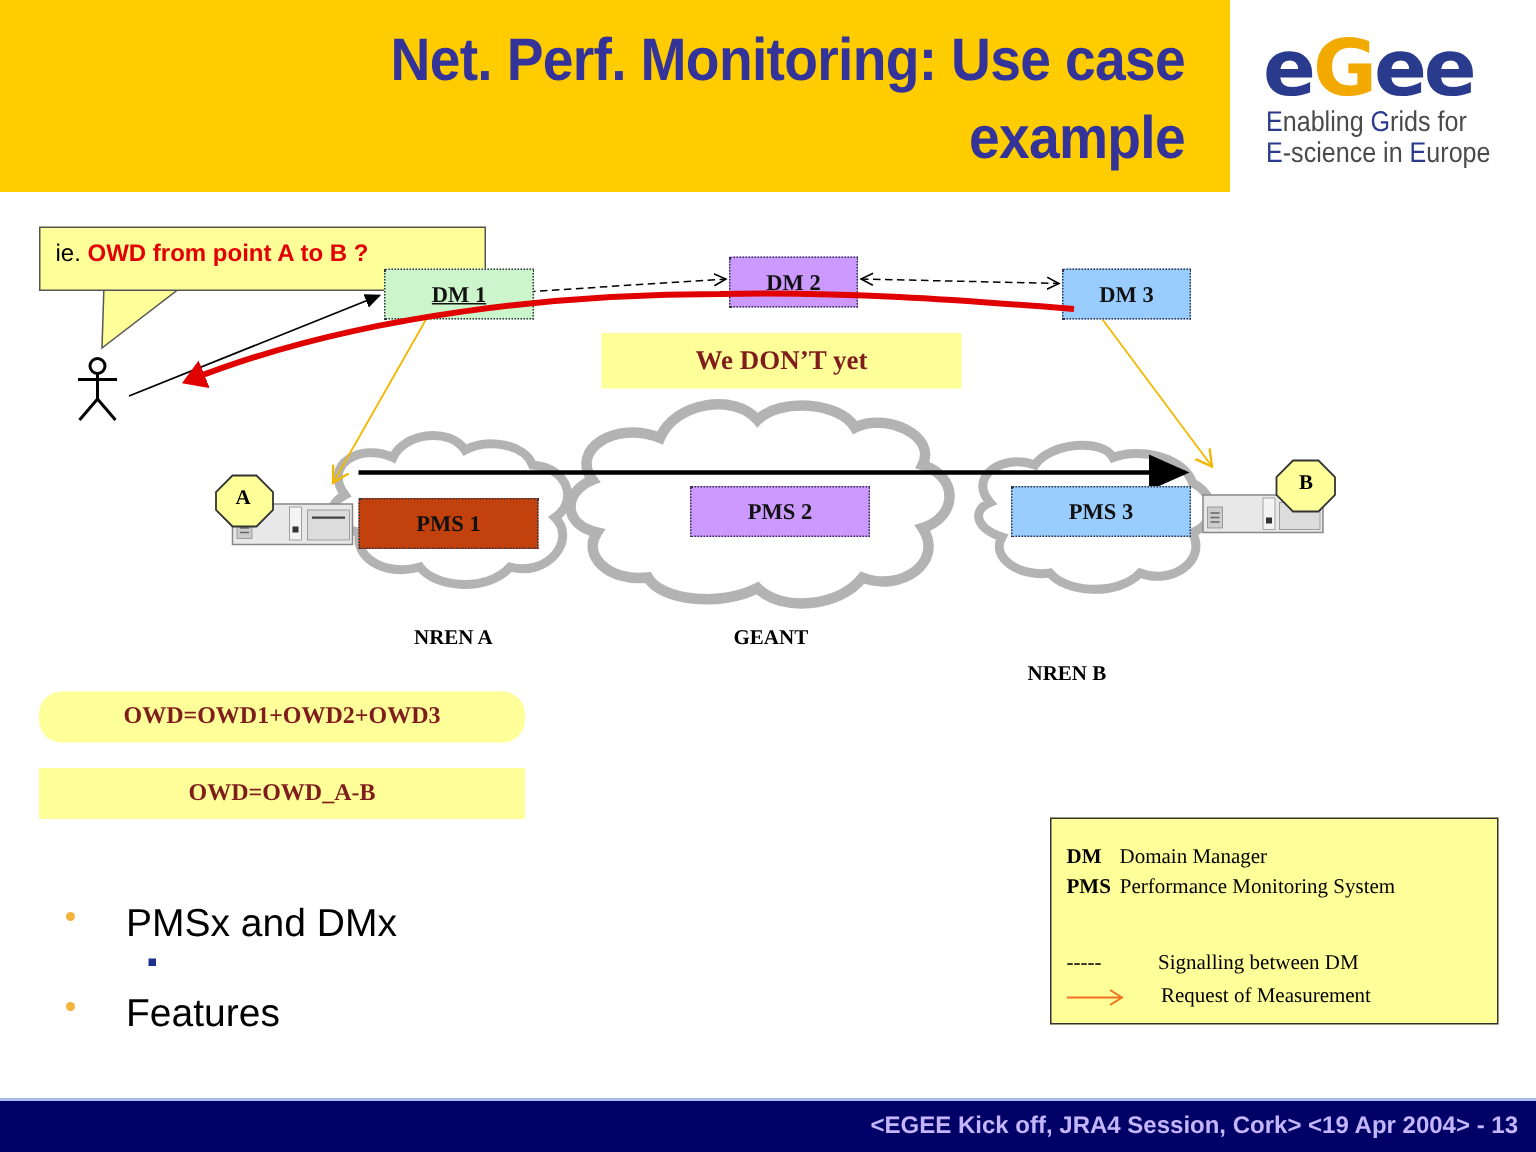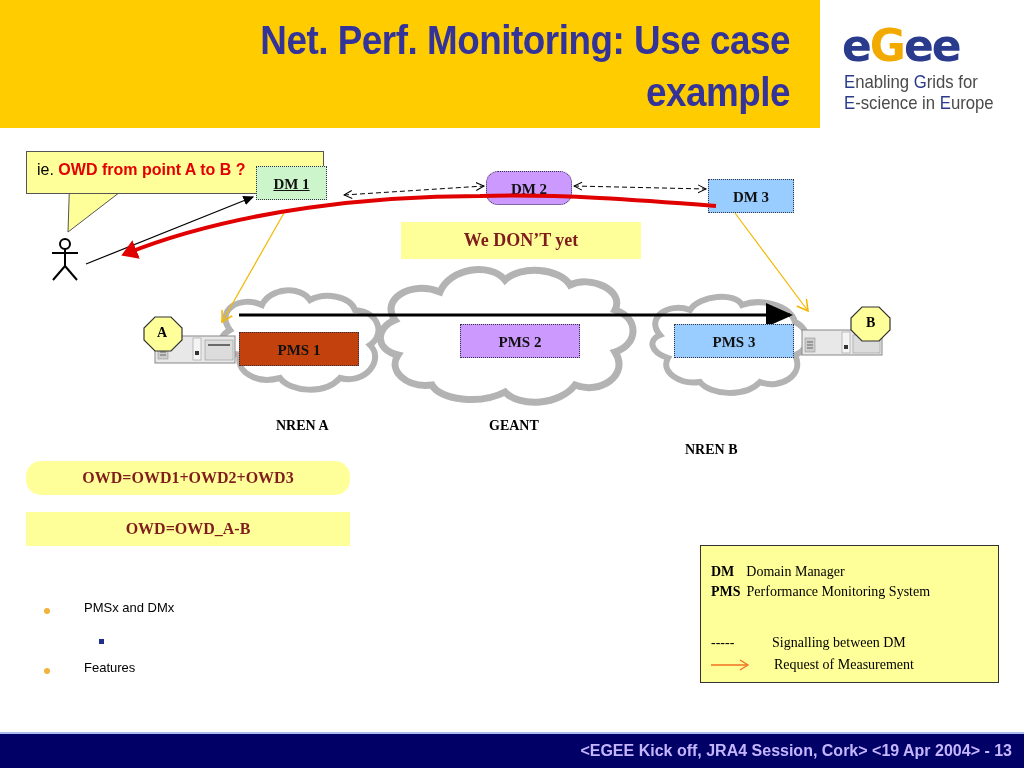--- a/index.html
+++ b/index.html
@@ -1,30 +1,30 @@
 <!DOCTYPE html>
 <html><head>
 <meta charset="utf-8">
 <style>
   html, body { margin:0; padding:0; }
   body { width:1024px; height:768px; position:relative; overflow:hidden; background:#ffffff; font-family:"Liberation Sans", sans-serif; }
   .header { position:absolute; left:0; top:0; width:820px; height:128px; background:#ffcc00; }
   .title { position:absolute; right:30px; top:14px; width:760px; text-align:right; color:#333399; font-family:"Liberation Sans", sans-serif; font-weight:bold; font-size:40px; line-height:52px; letter-spacing:-0.5px; transform:scaleX(0.92); transform-origin:right top; }
   .logo { position:absolute; left:820px; top:0; width:204px; height:128px; background:#ffffff; }
-  .logo-mark { position:absolute; left:22px; top:18px; font-family:"DejaVu Sans", sans-serif; font-size:44px; font-weight:bold; color:#2a3a8c; letter-spacing:-2px; line-height:56px; }
+  .logo-mark { position:absolute; left:22px; top:18px; font-family:"DejaVu Sans", sans-serif; font-size:52px; font-weight:bold; color:#2a3a8c; letter-spacing:-2px; line-height:56px; }
   .logo-mark .g { color:#f2a900; }
   .logo-sub { position:absolute; left:24px; top:71px; font-family:"Liberation Sans", sans-serif; font-size:19px; color:#4a4a4a; line-height:21px; transform:scaleX(0.88); transform-origin:left top; white-space:nowrap; }
   .logo-sub b { font-weight:normal; color:#2a3a8c; }
   .callout { position:absolute; left:26px; top:127px; width:298px; height:43px; background:#ffff99; border:1px solid #555; box-sizing:border-box; font-size:16px; padding:9px 0 0 10px;margin-top:24px; }
   .callout .red { color:#e30000; font-weight:bold; }
   .box { position:absolute; box-sizing:border-box; border:1px dotted #334; font-family:"Liberation Serif", serif; font-weight:bold; font-size:15px; color:#111; text-align:center; }
   .yellowbox { position:absolute; background:#ffff99; font-family:"Liberation Serif", serif; font-weight:bold; color:#7f1d1d; text-align:center; }
   .cloud-label { position:absolute; font-family:"Liberation Serif", serif; font-weight:bold; font-size:14px; color:#000; }
   .legend { position:absolute; left:700px; top:545px; width:299px; height:138px; background:#ffff99; border:1px solid #333; box-sizing:border-box; font-family:"Liberation Serif", serif; font-size:14px; color:#000; }
-  .bullets { position:absolute; left:44px; top:600px; font-family:"Liberation Sans", sans-serif; font-size:13px; color:#000; }
+  .bullets { position:absolute; left:44px; top:600px; font-family:"Liberation Sans", sans-serif; font-size:26px; color:#000; }
   .b1 { position:relative; height:30px; padding-left:40px; }
   .b1 .dot { position:absolute; left:0; top:8px; width:6px; height:6px; border-radius:3px; background:#f2b33d; }
   .b2 { position:relative; height:30px; padding-left:84px; }
   .b2 .sq { position:absolute; left:55px; top:9px; width:5px; height:5px; background:#1f2f8f; }
   .footer-line { position:absolute; left:0; top:732px; width:1024px; height:2px; background:#aabbee; }
   .footer { position:absolute; left:0; top:734px; width:1024px; height:34px; background:#000066; }
   .footer-text { position:absolute; right:12px; top:8px; color:#c4b5fd; font-weight:bold; font-size:16px; }
 </style>
 </head>
 <body>
@@ -117,22 +117,22 @@
     <line x1="65" y1="266" x2="53" y2="280"></line>
     <line x1="65" y1="266" x2="77" y2="280"></line>
   </g>
 </svg>
 
 <div class="callout">
   <span>ie.</span>
   <span class="red">OWD from point A to B ?</span>
 </div>
 
-<div class="box" style="left:256px;top:166px;width:71px;height:34px;background:#ccf5cc;line-height:34px;text-decoration:underline;">DM 1</div>
-<div class="box" style="left:486px;top:171px;width:86px;height:34px;background:#cc99ff;line-height:34px;border-radius:12px;">DM 2</div>
+<div class="box" style="left:256px;top:179px;width:100px;height:34px;background:#ccf5cc;line-height:34px;text-decoration:underline;">DM 1</div>
+<div class="box" style="left:486px;top:171px;width:86px;height:34px;background:#cc99ff;line-height:34px;">DM 2</div>
 <div class="box" style="left:708px;top:179px;width:86px;height:34px;background:#99ccff;line-height:34px;">DM 3</div>
 
 <svg width="1024" height="300" style="position:absolute;left:0;top:0;pointer-events:none;" viewBox="0 0 1024 300">
   <defs>
     <marker id="arrRed2" markerWidth="5" markerHeight="5" refX="3" refY="2.5" orient="auto">
         <path d="M0,0 L4,2.5 L0,5 Z" fill="#e00000"></path>
       </marker>
   </defs>
   <path d="M716,206 C640,200 560,194 480,196 C380,196 240,208 125,254" fill="none" stroke="#e00000" stroke-width="4" marker-end="url(#arrRed2)"></path>
 </svg>

